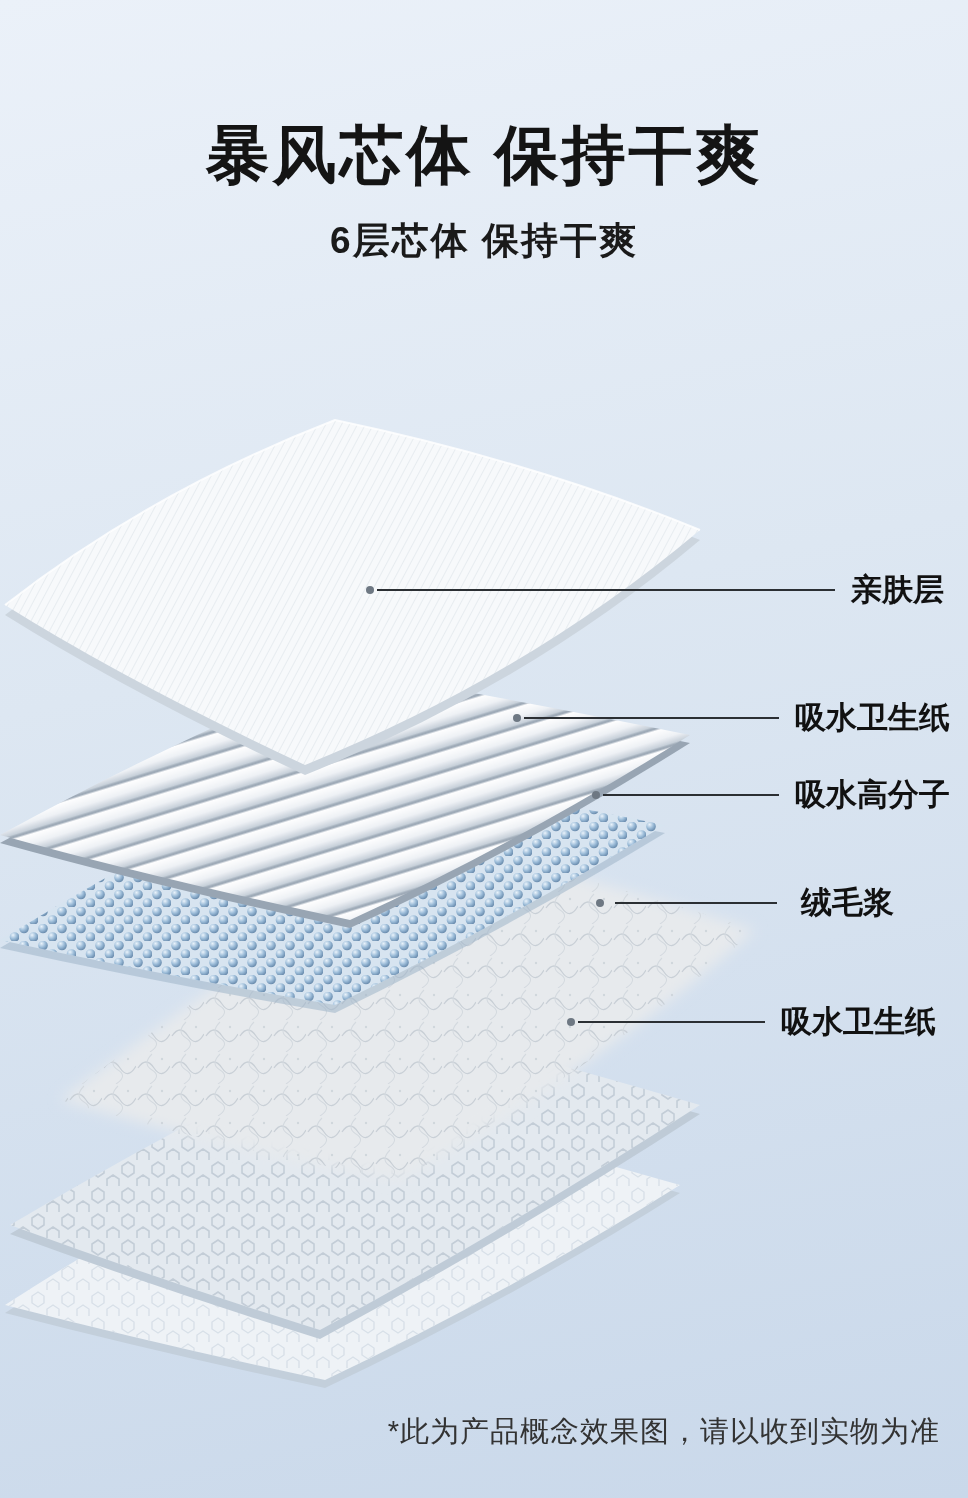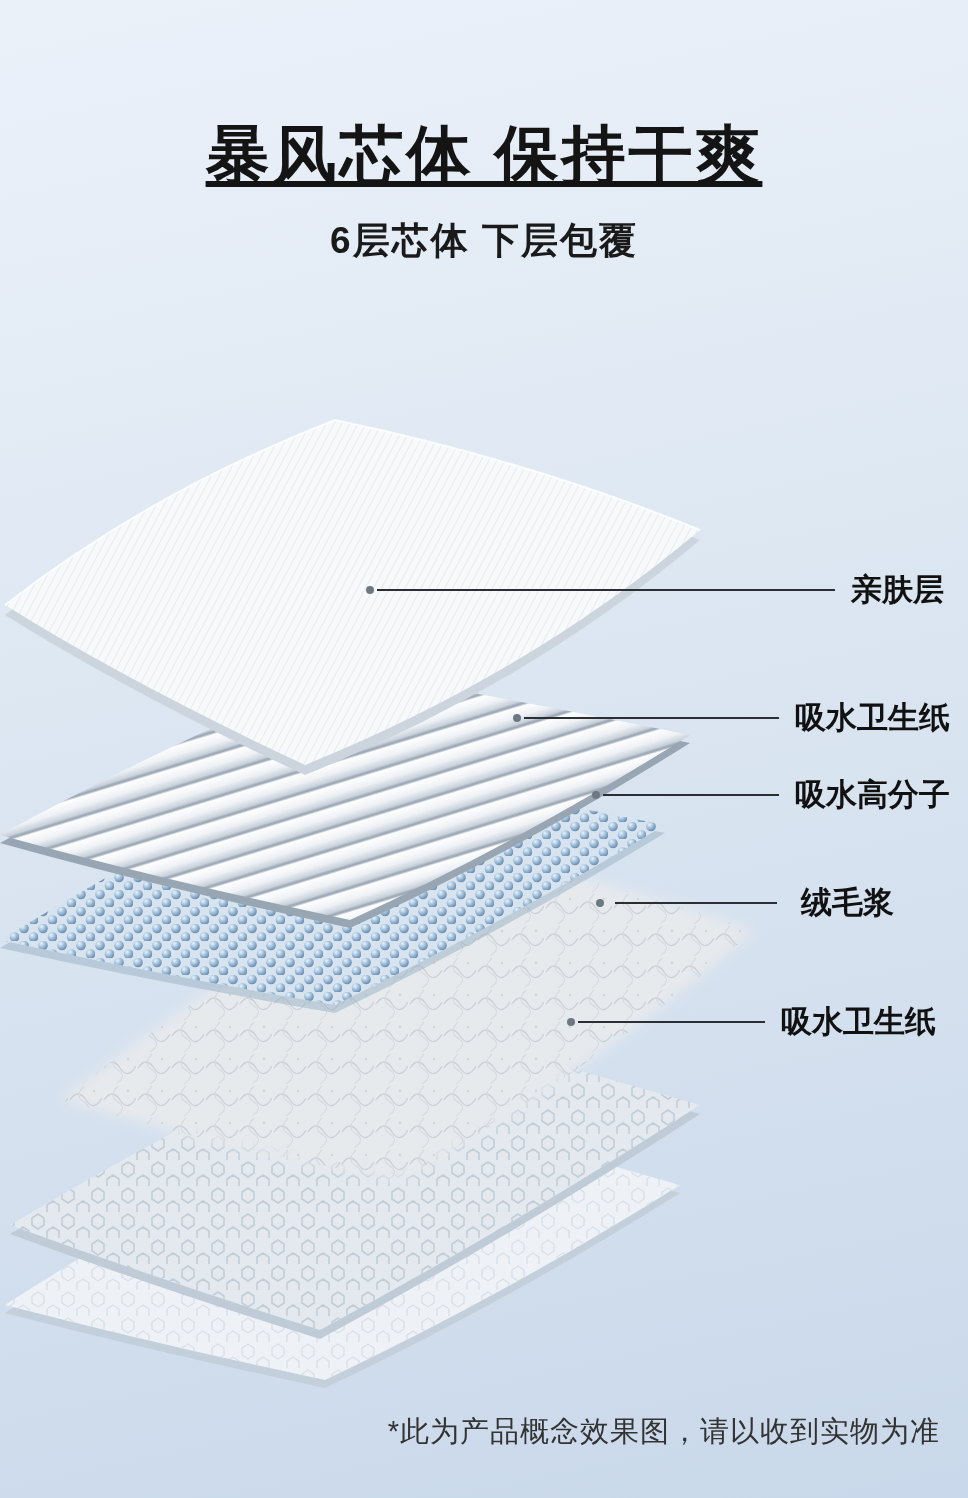--- a/index.html
+++ b/index.html
@@ -15,21 +15,20 @@
     background: linear-gradient(168deg, #ebf1f9 0%, #dde7f2 42%, #c9d8ea 100%);
   }
   .title {
     position: absolute;
     top: 112px; left: 0; width: 100%;
     text-align: center;
     font-size: 64px;
     font-weight: 700;
     color: #141414;
     letter-spacing: 3px;
-    text-decoration: underline;
   }
   .subtitle {
     position: absolute;
     top: 216px; left: 0; width: 100%;
     text-align: center;
     font-size: 37px;
     font-weight: 600;
     color: #1a1a1a;
     letter-spacing: 2px;
   }
@@ -81,21 +80,21 @@
     color: #333;
     letter-spacing: 1px;
   }
 </style>
 </head>
 <body>
 
 <div class="page">
 
   <h1 class="title">暴风芯体 保持干爽</h1>
-  <div class="subtitle">6层芯体 下层包覆</div>
+  <div class="subtitle">6层芯体 保持干爽</div>
 
   <svg class="illustration" width="968" height="1010" viewBox="0 0 968 1010" xmlns="http://www.w3.org/2000/svg">
     <defs>
       <linearGradient id="tubeGrad" x1="0" y1="0" x2="0" y2="1">
         <stop offset="0" stop-color="#ffffff"></stop>
         <stop offset="0.55" stop-color="#eef1f5"></stop>
         <stop offset="1" stop-color="#c2ccd6"></stop>
       </linearGradient>
       <pattern id="tubes" width="22" height="21" patternUnits="userSpaceOnUse" patternTransform="rotate(-17)">
         <rect width="22" height="21" fill="#9fabb8"></rect>

